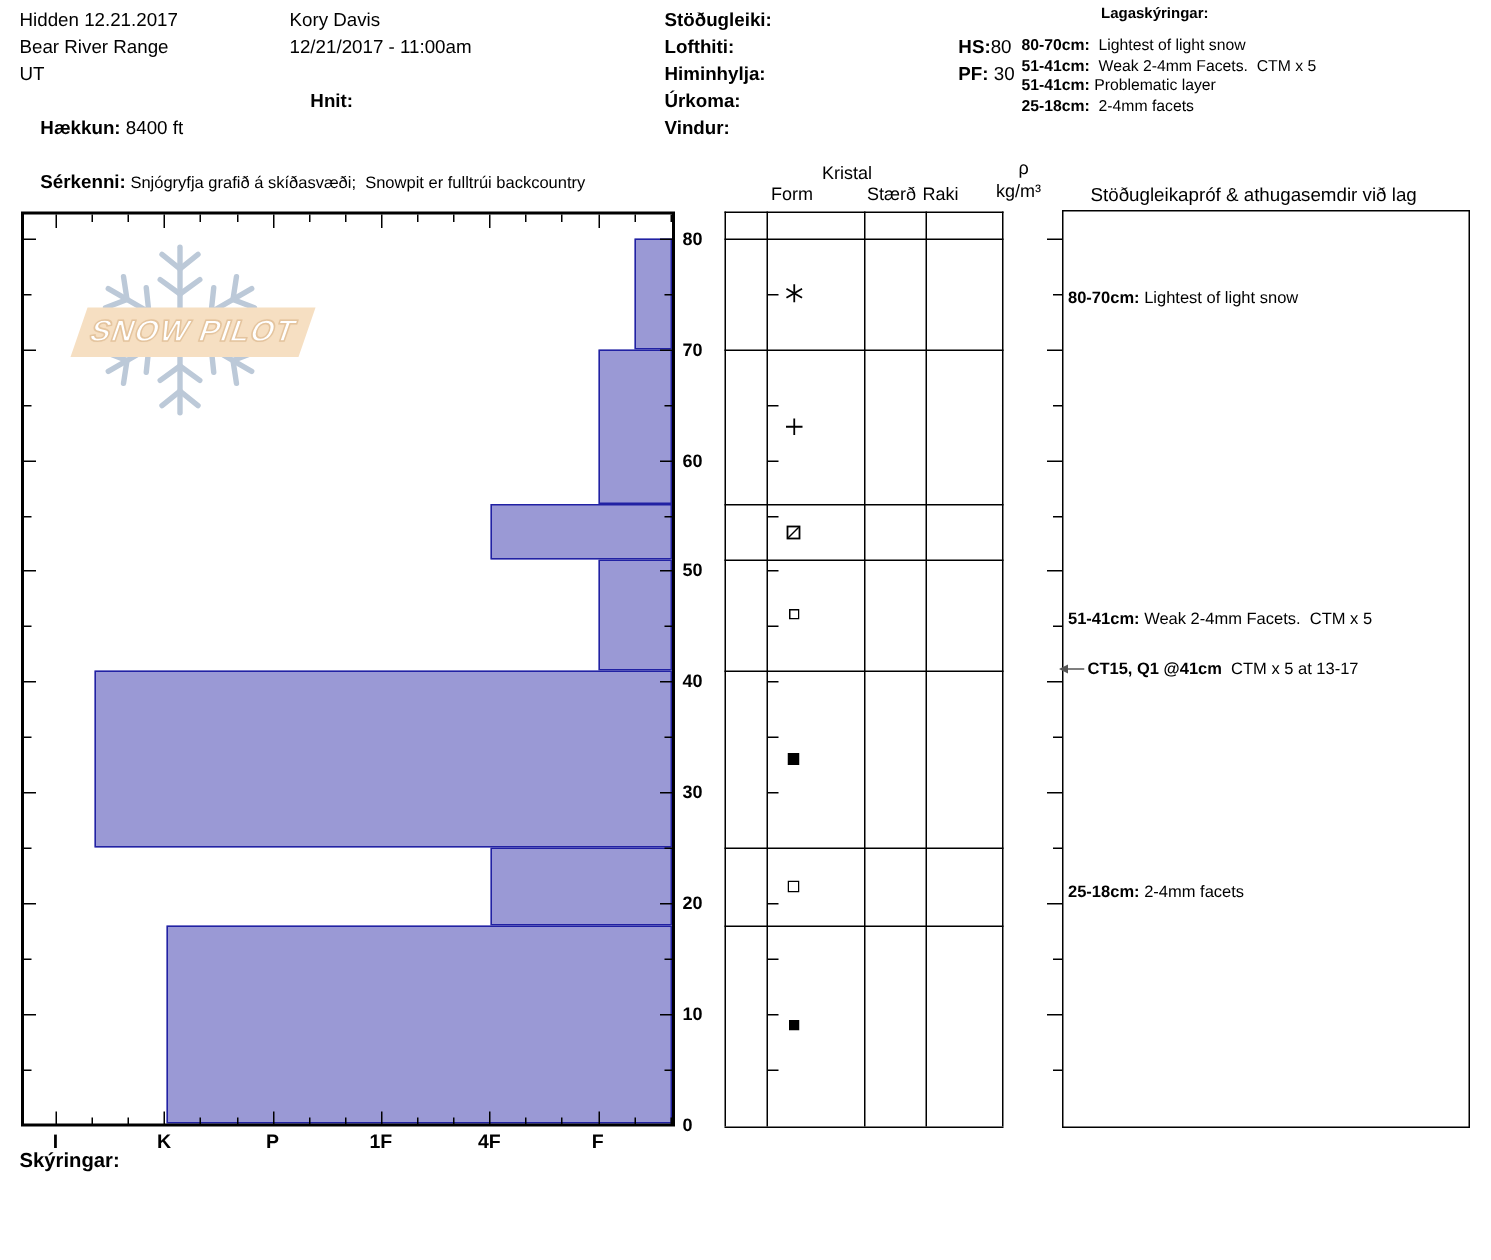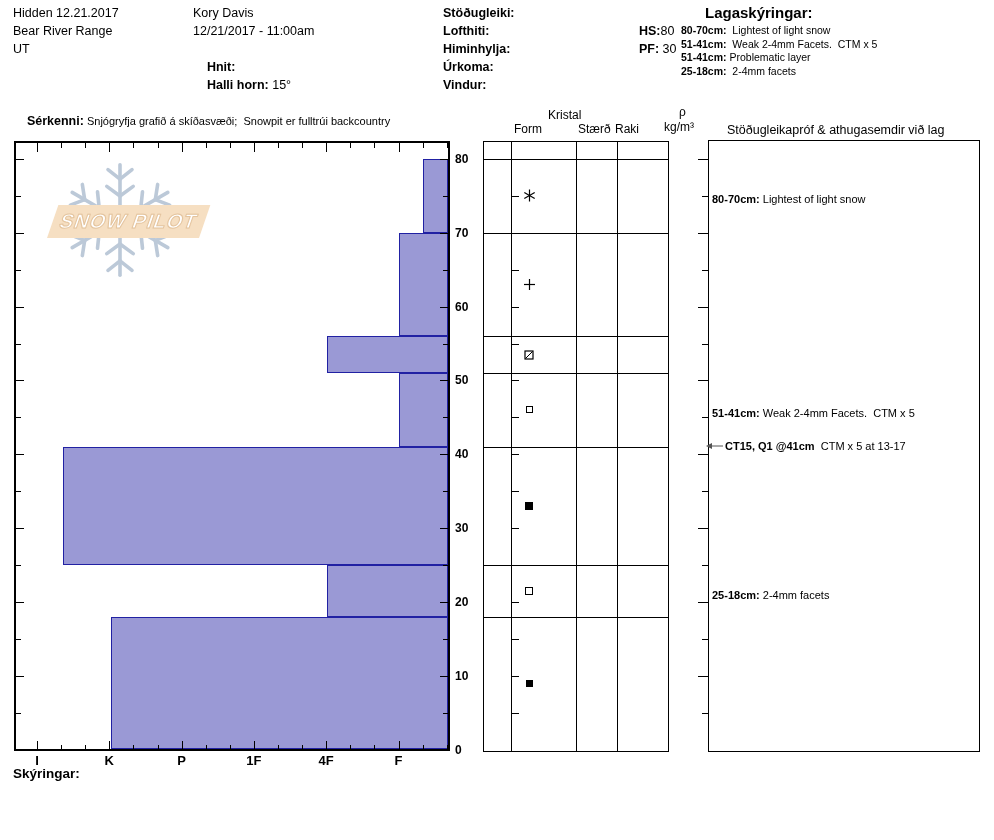--- a/index.html
+++ b/index.html
@@ -29,47 +29,47 @@
   .arrowsvg{margin-right:2px;flex:0 0 auto;}
 </style>
 </head>
 <body>
 
 <div id="canvas">
 
   <div class="hl abs" style="left:13px;top:4px">Hidden 12.21.2017</div>
   <div class="hl abs" style="left:13px;top:22px">Bear River Range</div>
   <div class="hl abs" style="left:13px;top:40px">UT</div>
+  <div class="hl abs" style="left:13px;top:58px">
+    <span class="b">Hækkun:</span><span class="pre"> 8400 ft</span>
+  </div>
   <div class="hl abs" style="left:13px;top:94px">
     <span class="b">Sérkenni:</span><span class="small pre"> Snjógryfja grafið á skíðasvæði;  Snowpit er fulltrúi backcountry</span>
   </div>
 
   <div class="hl abs" style="left:193px;top:4px">Kory Davis</div>
   <div class="hl abs" style="left:193px;top:22px">12/21/2017 - 11:00am</div>
   <div class="hl abs" style="left:193px;top:40px">
     <span class="b">Hnit:</span><span class="pre"></span>
-  </div>
-  <div class="hl abs" style="left:193px;top:58px">
-    <span class="b">Halli horn:</span><span class="pre"> 15°</span>
   </div>
 
   <div class="hl abs b" style="left:443px;top:4px">Stöðugleiki:</div>
   <div class="hl abs b" style="left:443px;top:22px">Lofthiti:</div>
   <div class="hl abs b" style="left:443px;top:40px">Himinhylja:</div>
   <div class="hl abs b" style="left:443px;top:58px">Úrkoma:</div>
   <div class="hl abs b" style="left:443px;top:76px">Vindur:</div>
 
   <div class="hl abs" style="left:625px;top:4px">
     <span class="b">HS:</span><span class="pre">80</span>
   </div>
   <div class="hl abs" style="left:625px;top:22px">
     <span class="b">PF:</span><span class="pre"> 30</span>
   </div>
 
-  <div class="abs b" style="left:705px;top:4px;font-size:15px">Lagaskýringar:</div>
+  <div class="abs b" style="left:734px;top:4px;font-size:10px">Lagaskýringar:</div>
   <div class="abs" id="layer-notes-list" style="left:681px;top:24px">
       <div class="lnotes"><span class="b">80-70cm:</span><span>  Lightest of light snow</span></div>
       <div class="lnotes"><span class="b">51-41cm:</span><span>  Weak 2-4mm Facets.  CTM x 5</span></div>
       <div class="lnotes"><span class="b">51-41cm:</span><span> Problematic layer</span></div>
       <div class="lnotes"><span class="b">25-18cm:</span><span>  2-4mm facets</span></div>
     </div>
 
   <div class="abs" style="left:60px;top:160px;width:130px;height:120px;z-index:0;">
     <svg width="120" height="120" viewBox="0 0 100 100" style="position:absolute;left:0;top:0;">
       <g stroke="#bcc9d8" stroke-width="3" fill="none" stroke-linecap="round">

